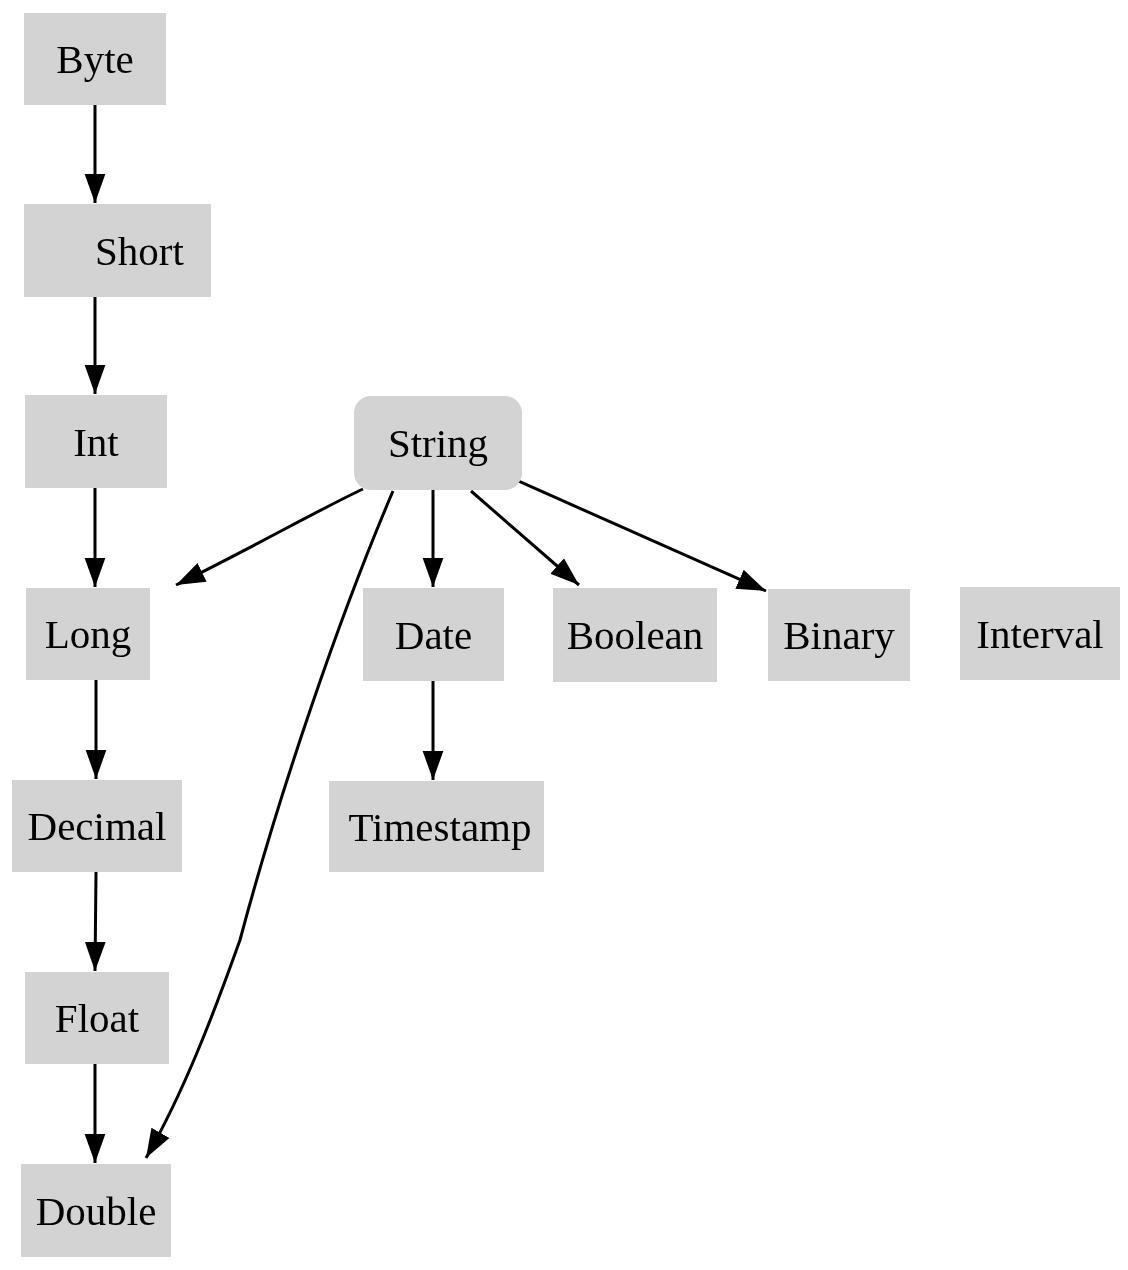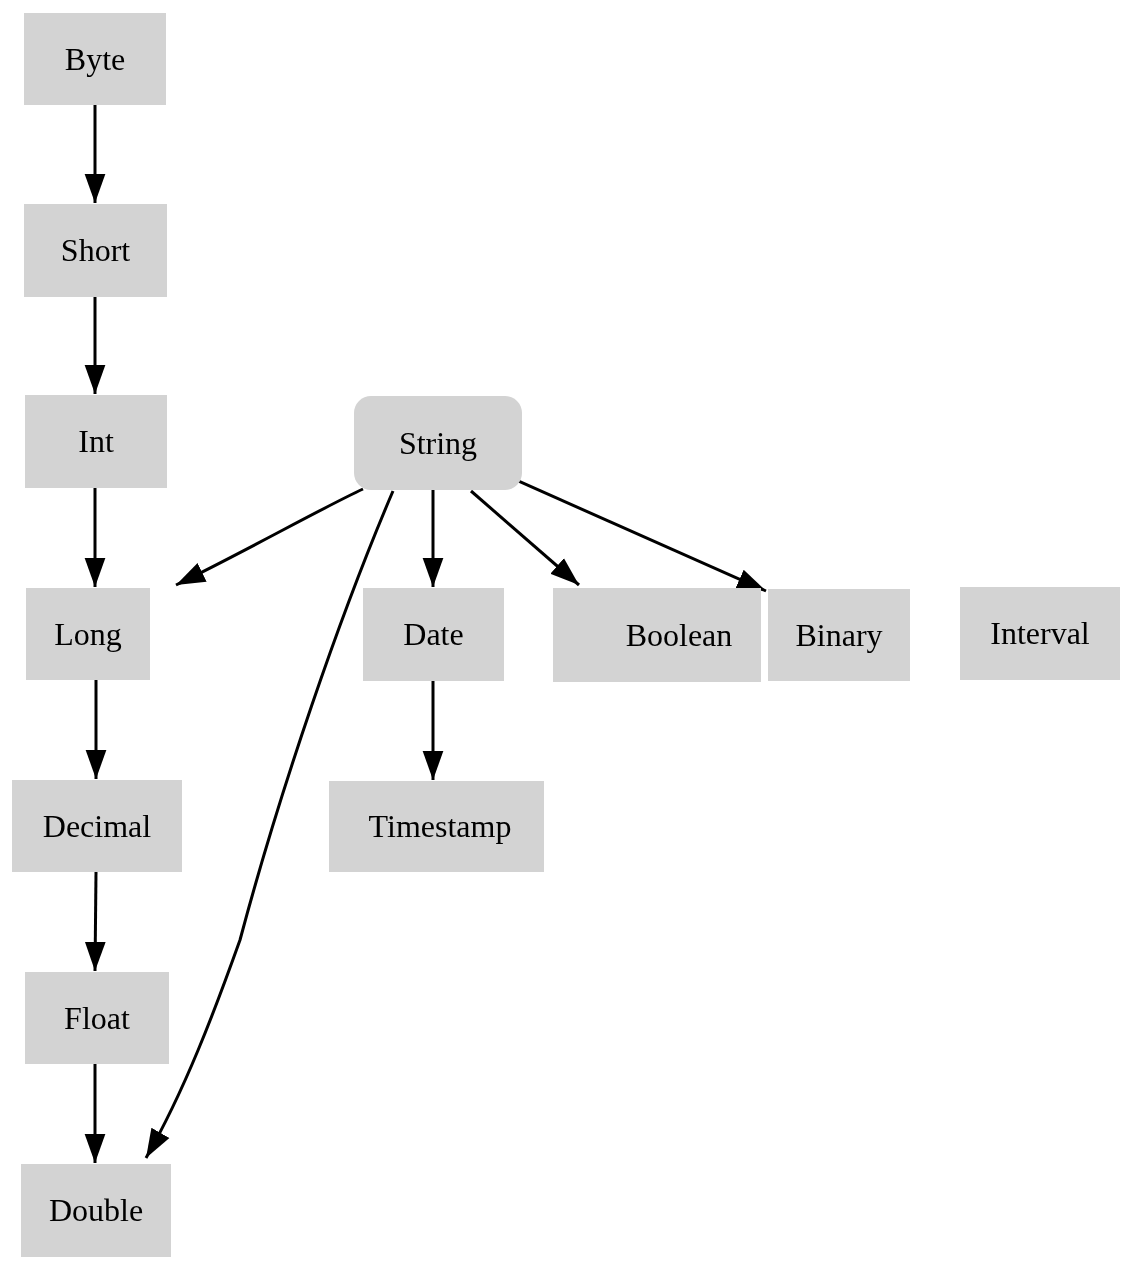--- a/index.html
+++ b/index.html
@@ -26,21 +26,21 @@
     fill: none;
     stroke: #000000;
     stroke-width: 3;
   }
   .node {
     position: absolute;
     background: #d3d3d3;
     display: flex;
     align-items: center;
     justify-content: center;
-    font-size: 32px;
+    font-size: 41px;
     color: #000000;
     white-space: nowrap;
     user-select: none;
   }
 </style>
 </head>
 <body>
 
 <div class="stage">
 
@@ -62,41 +62,41 @@
     <path class="edge" d="M471,491 L579,585" marker-end="url(#arrow)"></path>
     <path class="edge" d="M507,476 L766,591" marker-end="url(#arrow)"></path>
     <path class="edge" d="M393,491 C340,615 280,790 240,940 C215,1010 185,1090 146,1158" marker-end="url(#arrow)"></path>
     <path class="edge" d="M433,681 L433,780" marker-end="url(#arrow)"></path>
   </svg>
 
   <div class="node" style="left:24px;  top:13px;   width:142px; height:92px;">
       <span>Byte</span>
     </div>
 
-  <div class="node" style="left:24px;  top:204px;  width:143px; height:93px;">
+  <div class="node" style="left:24px;  top:204px;  width:143px; height:93px;padding-left:44px;">
       <span>Short</span>
     </div>
 
   <div class="node" style="left:25px;  top:395px;  width:142px; height:93px;">
       <span>Int</span>
     </div>
 
   <div class="node" style="left:354px; top:396px;  width:168px; height:94px;border-radius:17px;">
       <span>String</span>
     </div>
 
   <div class="node" style="left:26px;  top:588px;  width:124px; height:92px;">
       <span>Long</span>
     </div>
 
   <div class="node" style="left:363px; top:588px;  width:141px; height:93px;">
       <span>Date</span>
     </div>
 
-  <div class="node" style="left:553px; top:588px;  width:164px; height:94px;padding-left:44px;">
+  <div class="node" style="left:553px; top:588px;  width:164px; height:94px;">
       <span>Boolean</span>
     </div>
 
   <div class="node" style="left:768px; top:589px;  width:142px; height:92px;">
       <span>Binary</span>
     </div>
 
   <div class="node" style="left:960px; top:587px;  width:160px; height:93px;">
       <span>Interval</span>
     </div>

